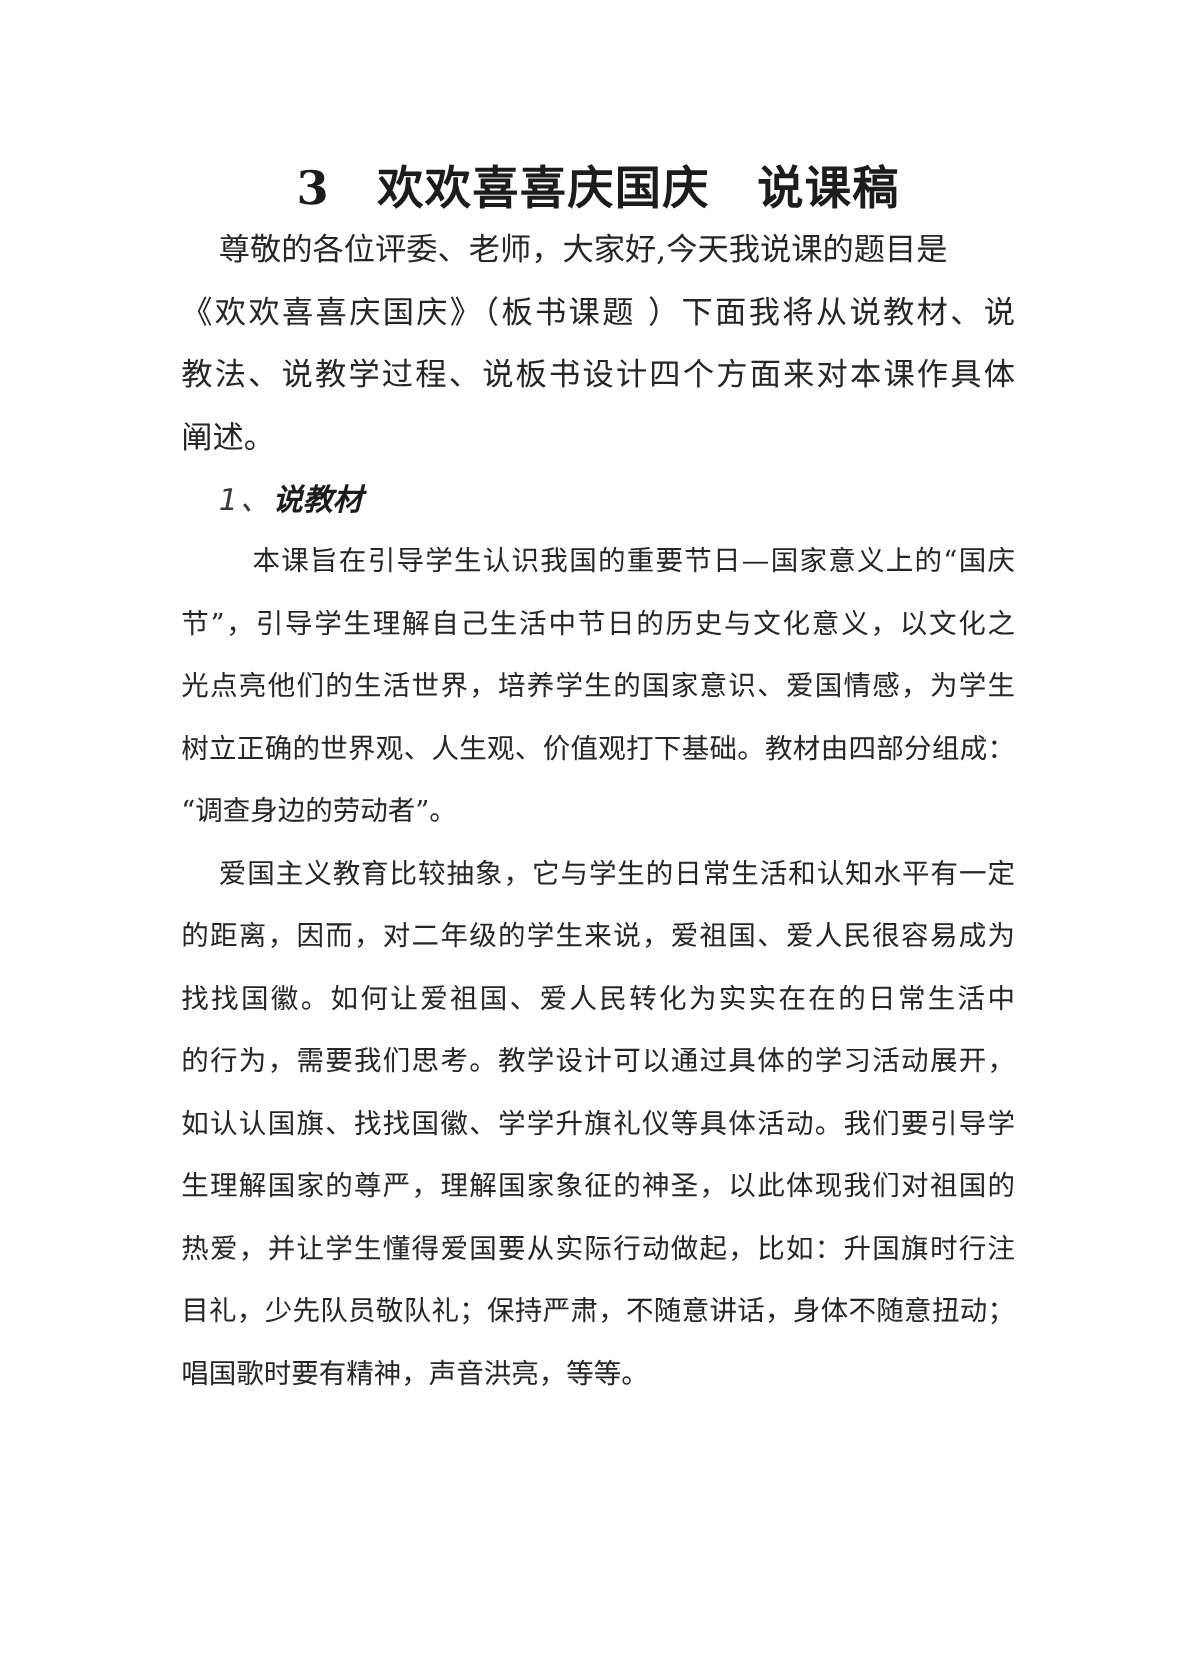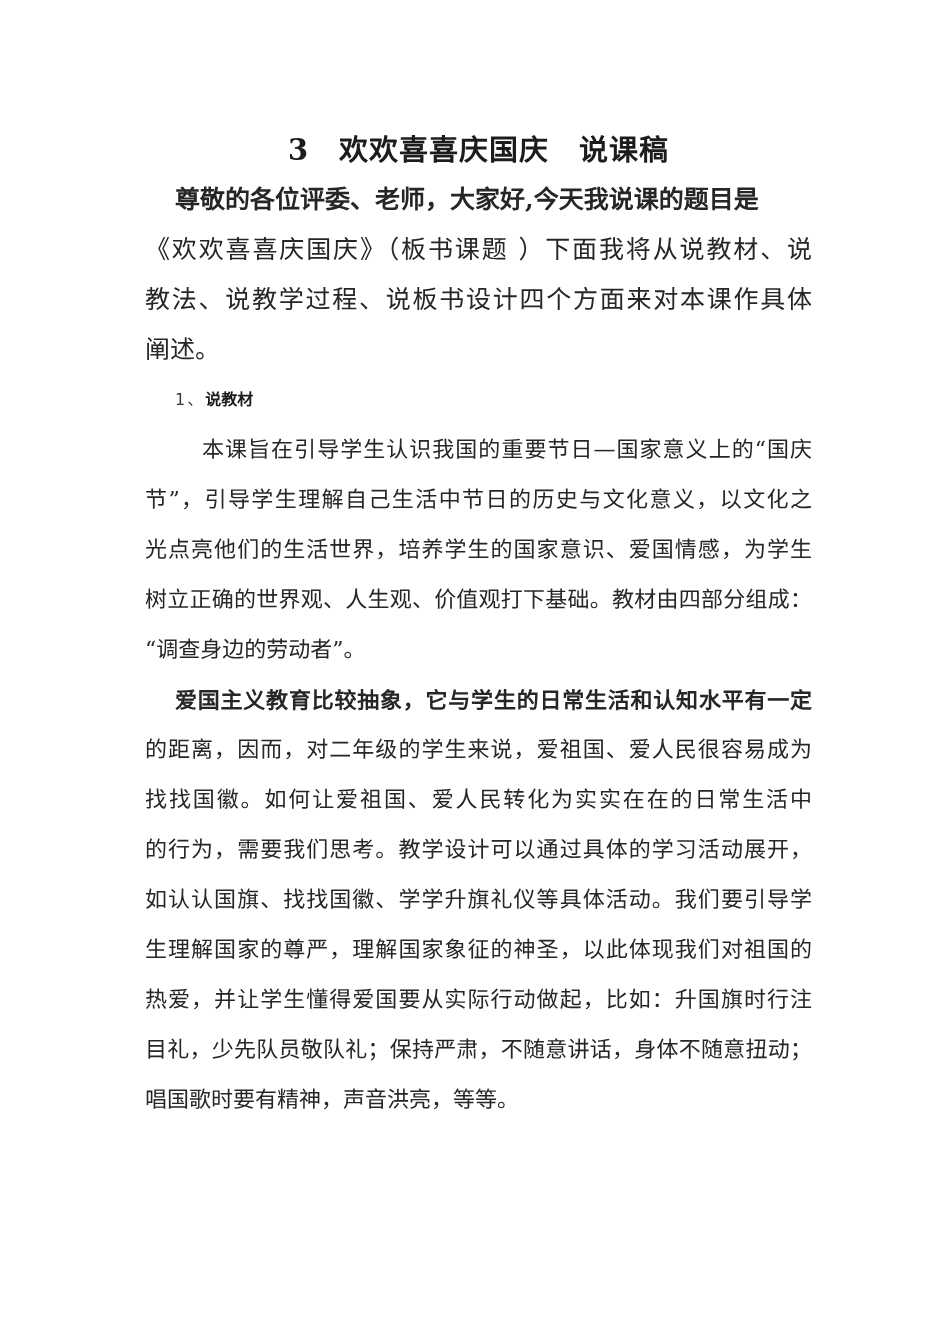--- a/index.html
+++ b/index.html
@@ -38,46 +38,47 @@
   .jl {
     white-space: normal;
     text-align: justify;
     text-align-last: justify;
   }
 
   .doc-title {
     height: 50px;
     line-height: 50px;
     text-align: center;
-    font-size: 29px;
+    font-size: 37px;
     font-weight: bold;
     color: #1c1c1c;
     letter-spacing: 1px;
   }
 
   .para-intro .line { font-size: 25px; }
   .para-body  .line { font-size: 22px; }
 
   .heading {
     height: 50px;
     line-height: 50px;
-    font-size: 16px;
+    font-size: 24px;
     font-weight: bold;
     color: #1c1c1c;
     padding-left: 30px;
+    font-style: italic;
   }
 
   .heading .hnum {
     font-weight: 400;
     font-family: "DejaVu Sans", "Liberation Sans", sans-serif;
     color: #3a3a3a;
     letter-spacing: 2px;
   }
 
-  .ind-30 { padding-left: 30px; font-weight: bold; }
+  .ind-30 { padding-left: 30px; }
   .ind-57 { padding-left: 57px; }
 </style>
 </head>
 <body>
 
 <div class="page" style="background: rgb(255, 255, 255); color: rgb(38, 38, 38);">
   <div class="content">
 
     <h1 class="doc-title">3　欢欢喜喜庆国庆　说课稿</h1>
 

